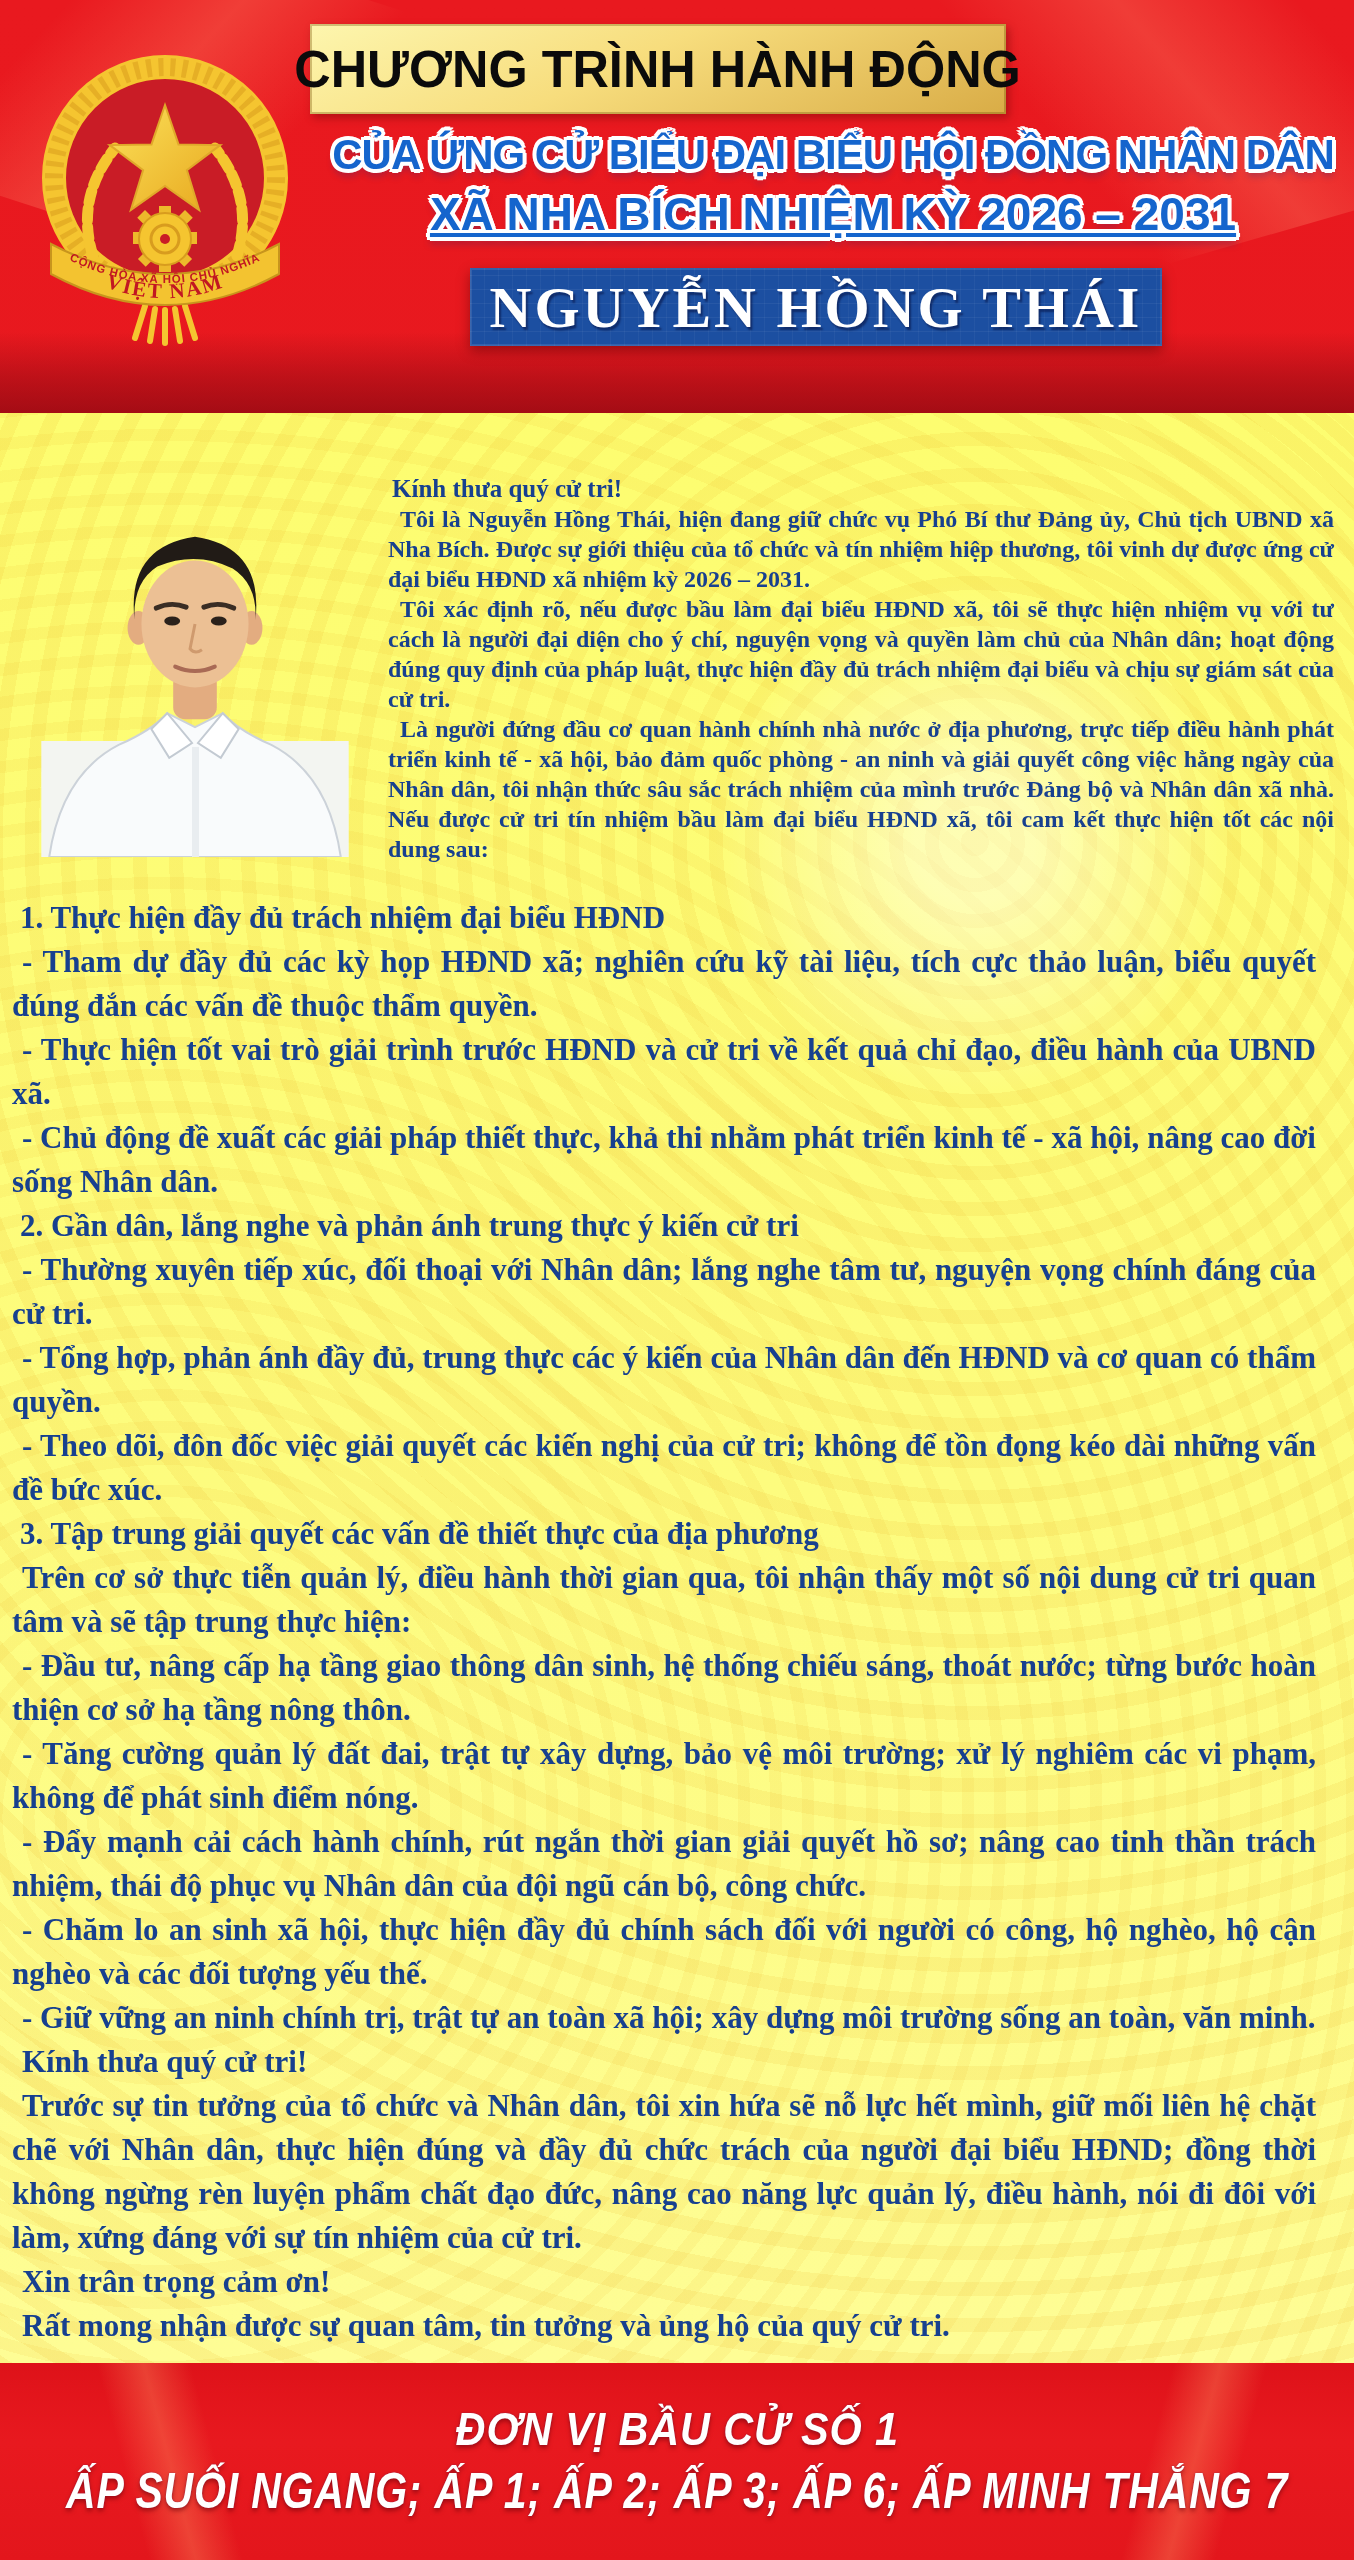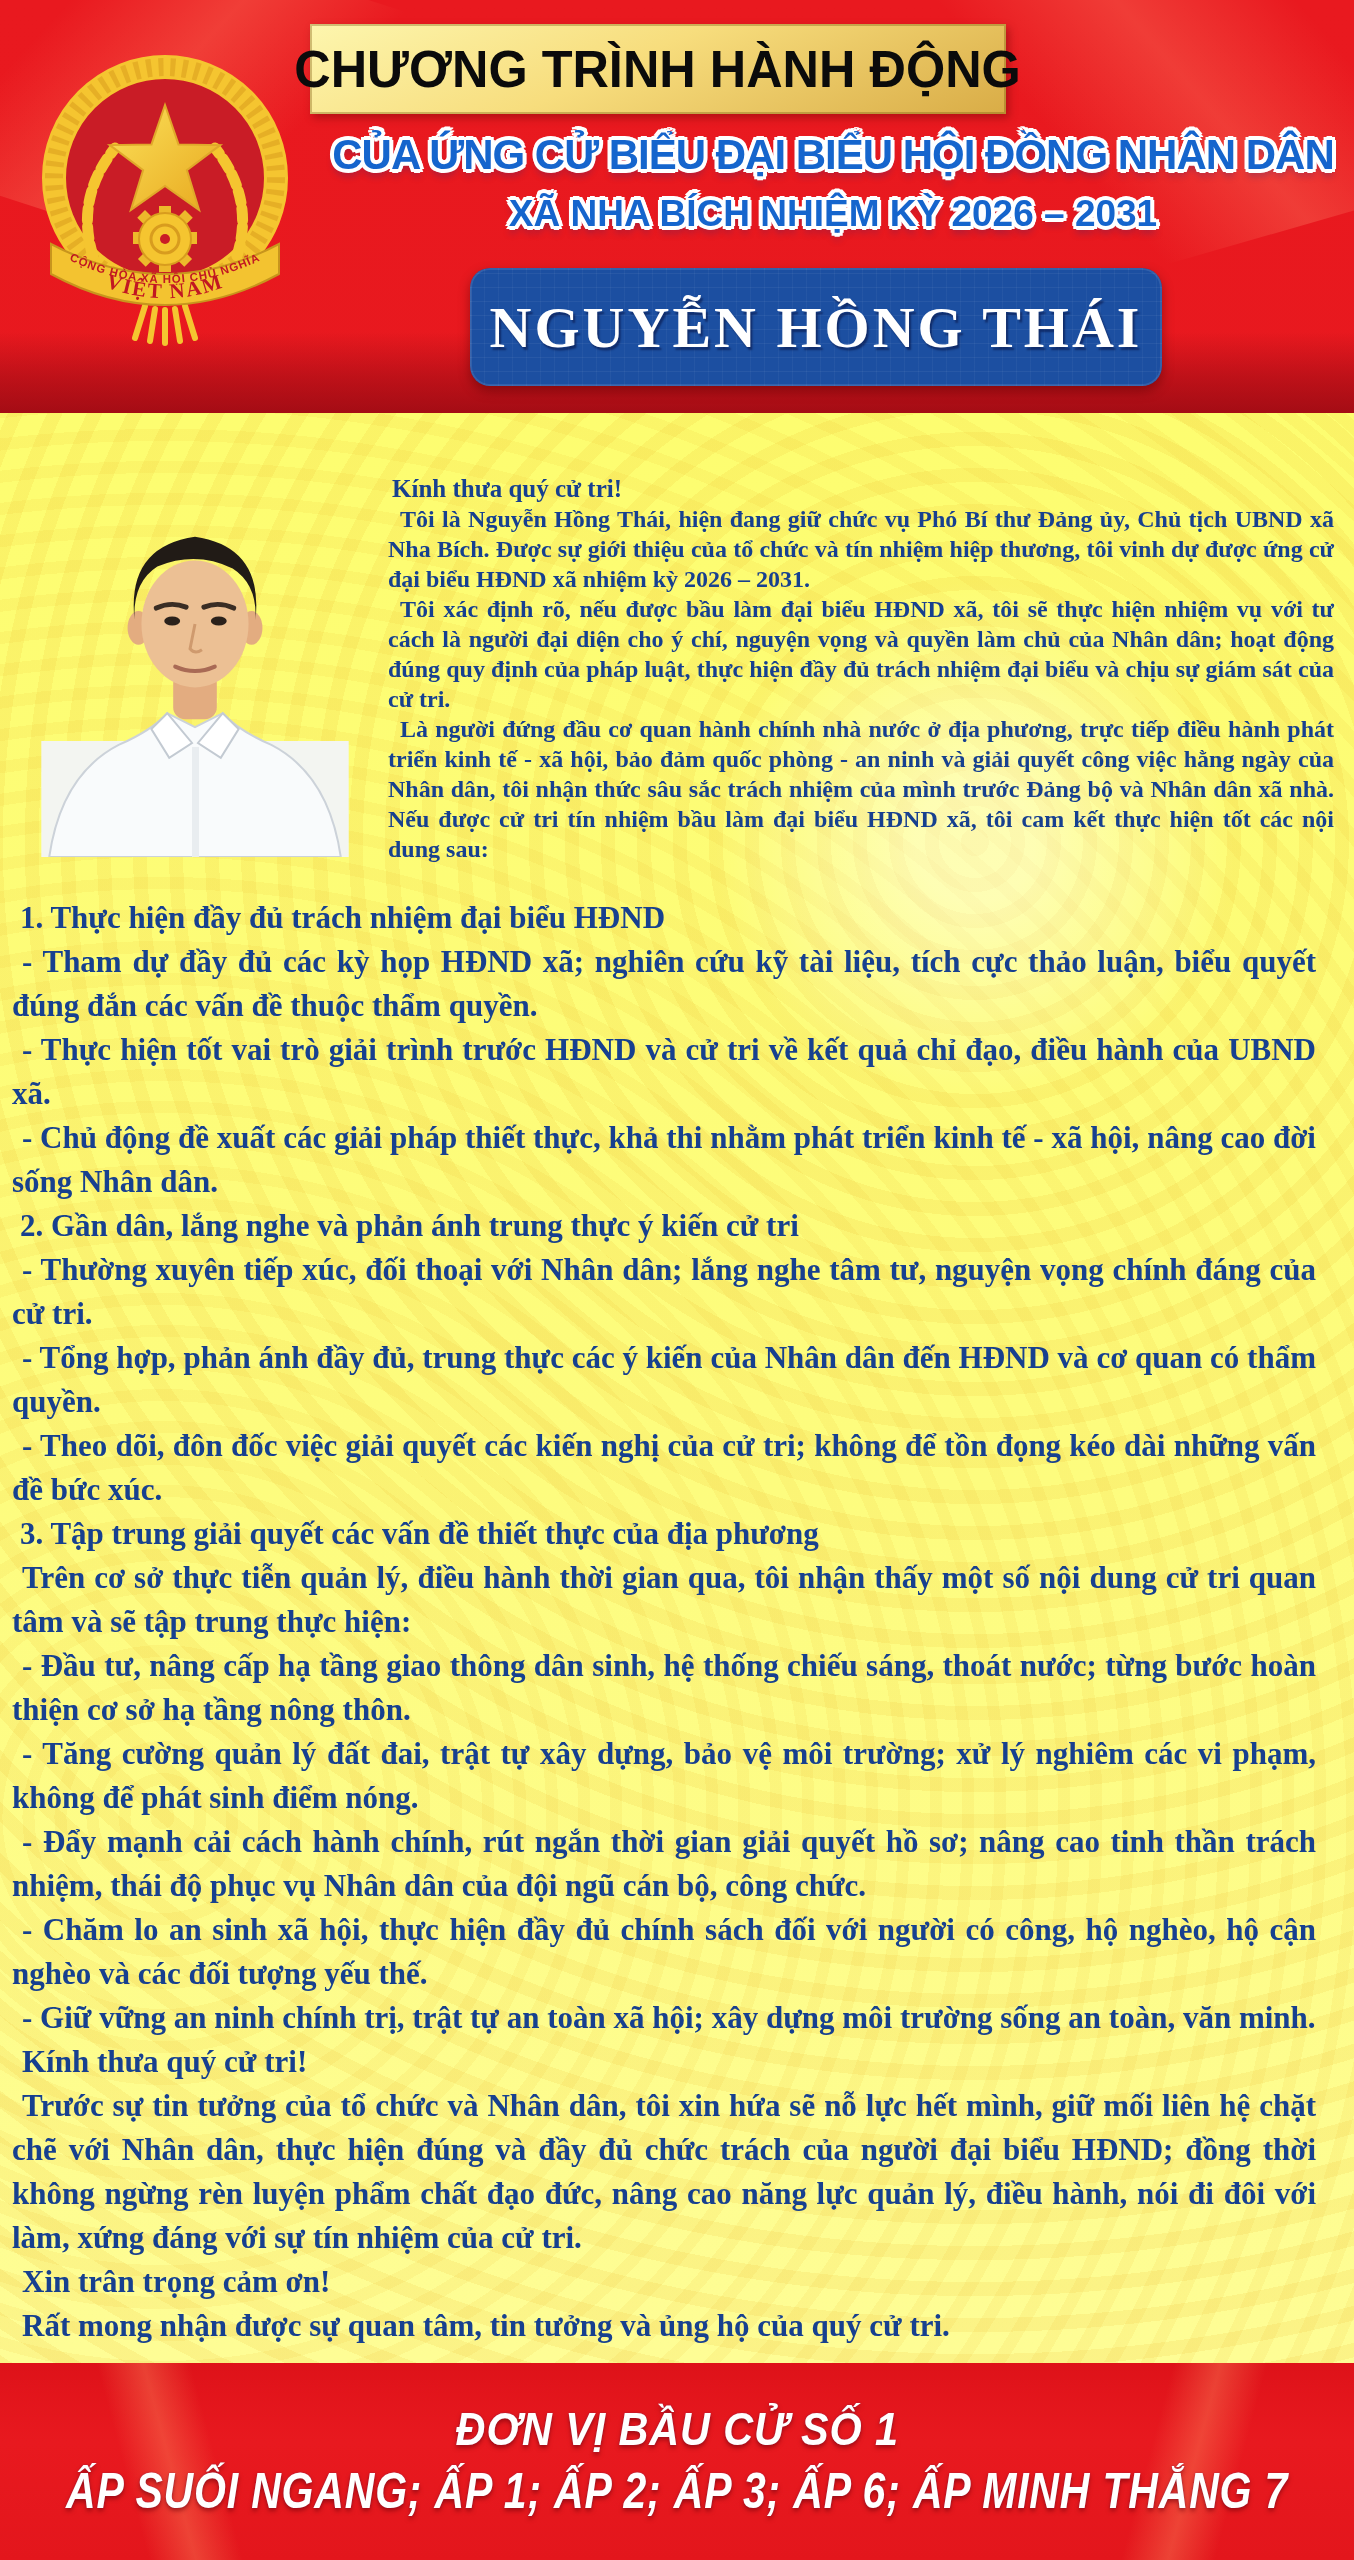--- a/index.html
+++ b/index.html
@@ -22,27 +22,27 @@
     box-shadow:inset 0 0 0 2px rgba(122,86,12,.35),3px 4px 8px rgba(80,0,0,.35);
     display:flex;align-items:center;justify-content:center;}
   .gold-box .t{font-family:"Liberation Sans",sans-serif;font-weight:900;font-size:52px;
     color:#0b0b0b;letter-spacing:0;white-space:nowrap;transform:scaleX(.97);}
   
   .sub-wrap{position:absolute;left:322px;top:126px;width:1022px;text-align:center;}
   .sub{font-family:"Liberation Sans",sans-serif;font-weight:800;color:#1565cd;white-space:nowrap;
     text-shadow:-3px -3px 0 #fff,3px -3px 0 #fff,-3px 3px 0 #fff,3px 3px 0 #fff,
       -4px 0 0 #fff,4px 0 0 #fff,0 -4px 0 #fff,0 4px 0 #fff,0 7px 7px rgba(30,40,120,.35);}
   .sub1{font-size:42px;letter-spacing:-1px;line-height:58px;}
-  .sub2{font-size:37px;letter-spacing:0;line-height:60px;}
-  
-  .name-box{position:absolute;left:470px;top:268px;width:692px;height:118px;background:#1c4fa1;
+  .sub2{font-size:46px;letter-spacing:0;line-height:60px;text-decoration:underline;}
+  
+  .name-box{position:absolute;left:470px;top:268px;width:692px;height:78px;background:#1c4fa1;
     background-image:repeating-linear-gradient(0deg,rgba(255,255,255,.05) 0 1px,transparent 1px 14px),
       repeating-linear-gradient(90deg,rgba(255,255,255,.04) 0 1px,transparent 1px 14px);
     box-shadow:inset 0 0 0 2px rgba(255,255,255,.10),0 5px 12px rgba(70,0,0,.45);
-    display:flex;align-items:center;justify-content:center;border-radius:20px;}
+    display:flex;align-items:center;justify-content:center;}
   .name{font-family:"Liberation Serif",serif;font-weight:700;font-size:58px;color:#ffffff;
     letter-spacing:3px;white-space:nowrap;text-shadow:2px 3px 2px rgba(0,0,40,.45);}
   
   .body-yellow{position:absolute;left:0;top:413px;width:1354px;height:1950px;
     background-image:
       radial-gradient(circle at 72% 22%,rgba(255,255,255,.45) 0 60px,rgba(255,255,255,0) 260px),
       repeating-radial-gradient(circle at 72% 22%,rgba(234,176,38,.13) 0 14px,rgba(234,176,38,0) 14px 36px),
       repeating-radial-gradient(circle at 12% 72%,rgba(234,176,38,.10) 0 12px,rgba(234,176,38,0) 12px 32px),
       linear-gradient(180deg,#fdfd70 0%,#fdfc7e 55%,#fefd95 100%);}
   

